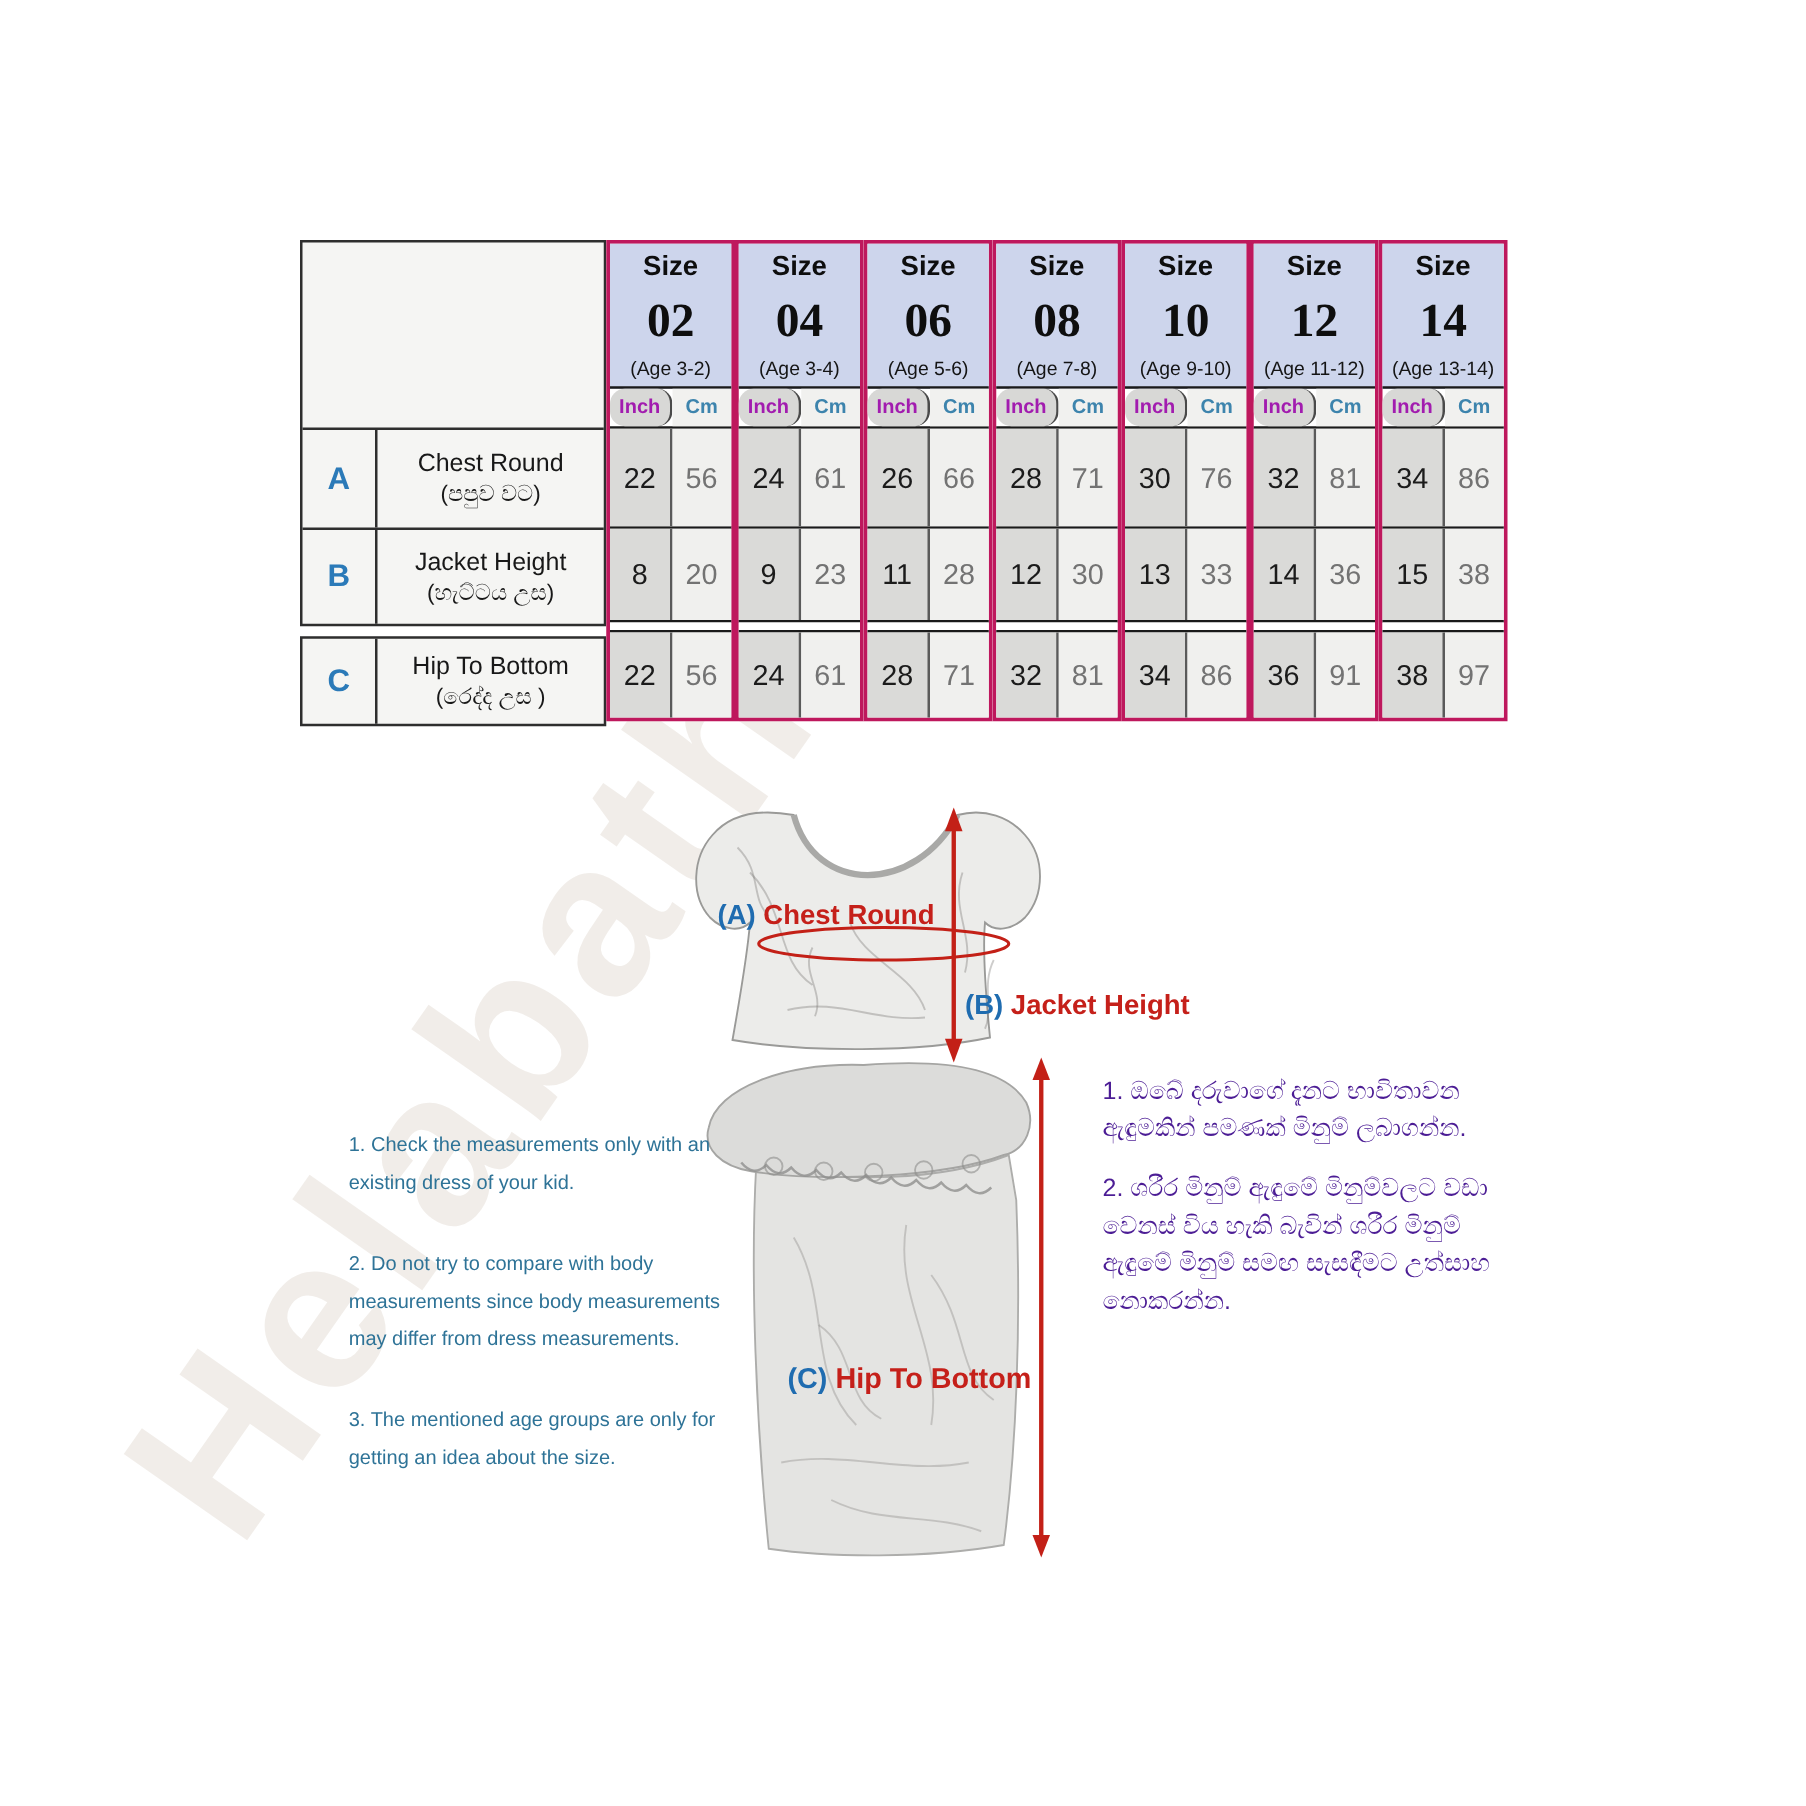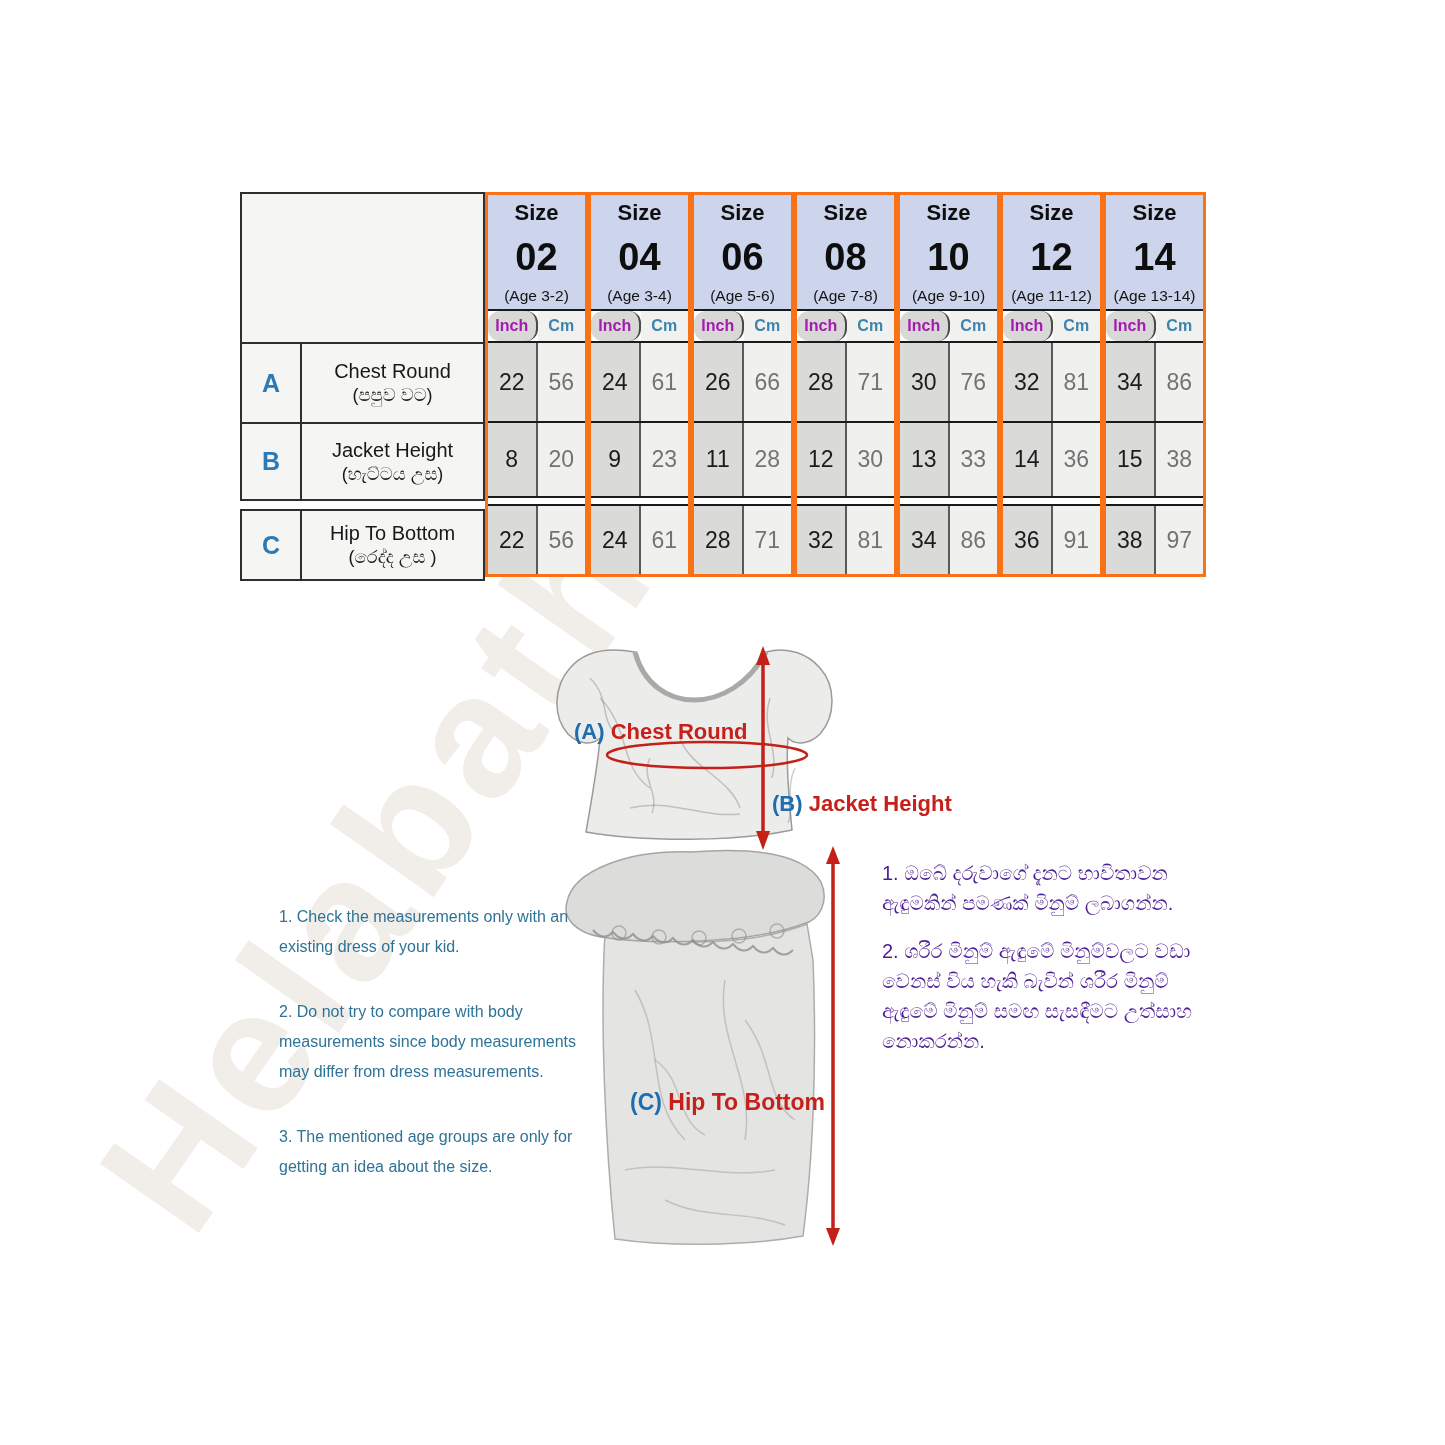--- a/index.html
+++ b/index.html
@@ -37,28 +37,28 @@
     color:#2b7ab8; font-weight:bold; font-size:25px;
   }
   .lname {
     flex:1; display:flex; flex-direction:column;
     align-items:center; justify-content:center; line-height:1.25;
   }
   .lname .nm { font-size:20px; color:#181818; }
   .lname .nm-si { font-size:18px; color:#181818; }
 
   .size-cols { position:absolute; left:485px; top:192px; display:flex; }
-  .size-col { width:103px; border:3px solid #f97316; background:#ffffff; }
+  .size-col { width:103px; border:3px solid #be185d; background:#ffffff; }
   .sz-head {
     height:116px; background:#cdd5ec; border-bottom:2px solid #1a1a1a;
     display:flex; flex-direction:column; align-items:center; justify-content:space-between;
     padding:5px 0 4px 0;
   }
   .sz-label { font-size:22px; font-weight:bold; color:#0e0e0e; }
-  .sz-num { font-size:38px; font-weight:bold; color:#0e0e0e; line-height:1; }
+  .sz-num { font-size:38px; font-weight:bold; color:#0e0e0e; line-height:1;font-family:Liberation Serif, serif; }
   .sz-age { font-size:15.5px; color:#141414; white-space:nowrap; }
   .subrow { display:flex; height:32px; border-bottom:2px solid #1a1a1a; }
   .cell { flex:1; display:flex; align-items:center; justify-content:center; }
   .sub-inch { background:#d8d8d6; border-right:2px solid #4a4a4a; font-weight:bold; font-size:16px; color:#a21caf;border-radius:12px; }
   .sub-cm { background:#f1f1ef; font-weight:bold; font-size:16px; color:#3d84ad; }
   .cellrow { display:flex; border-bottom:2px solid #1a1a1a; }
   .r0 { height:80px; } .r1 { height:75px; } .r2 { height:68px; border-bottom:none; }
   .c-inch { background:#dadad8; border-right:2px solid #5a5a5a; font-size:23px; color:#1b1b1b; }
   .c-cm { background:#f0f0ee; font-size:23px; color:#737373; }
   .col-gap { height:8px; background:#ffffff; border-bottom:2px solid #1a1a1a; }

